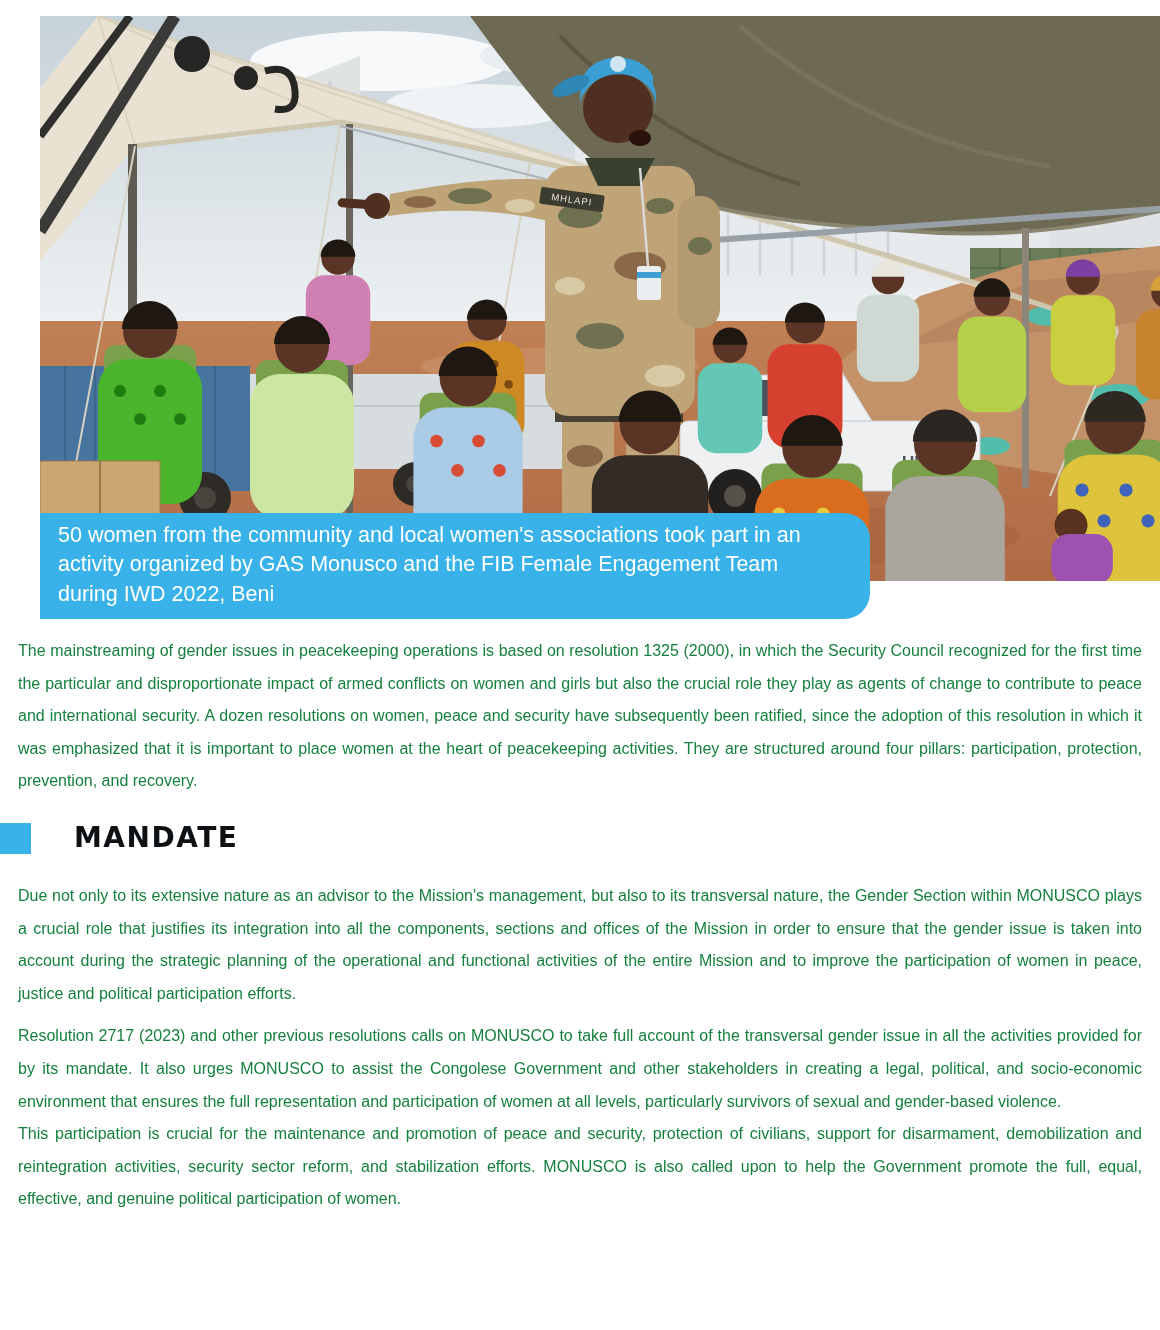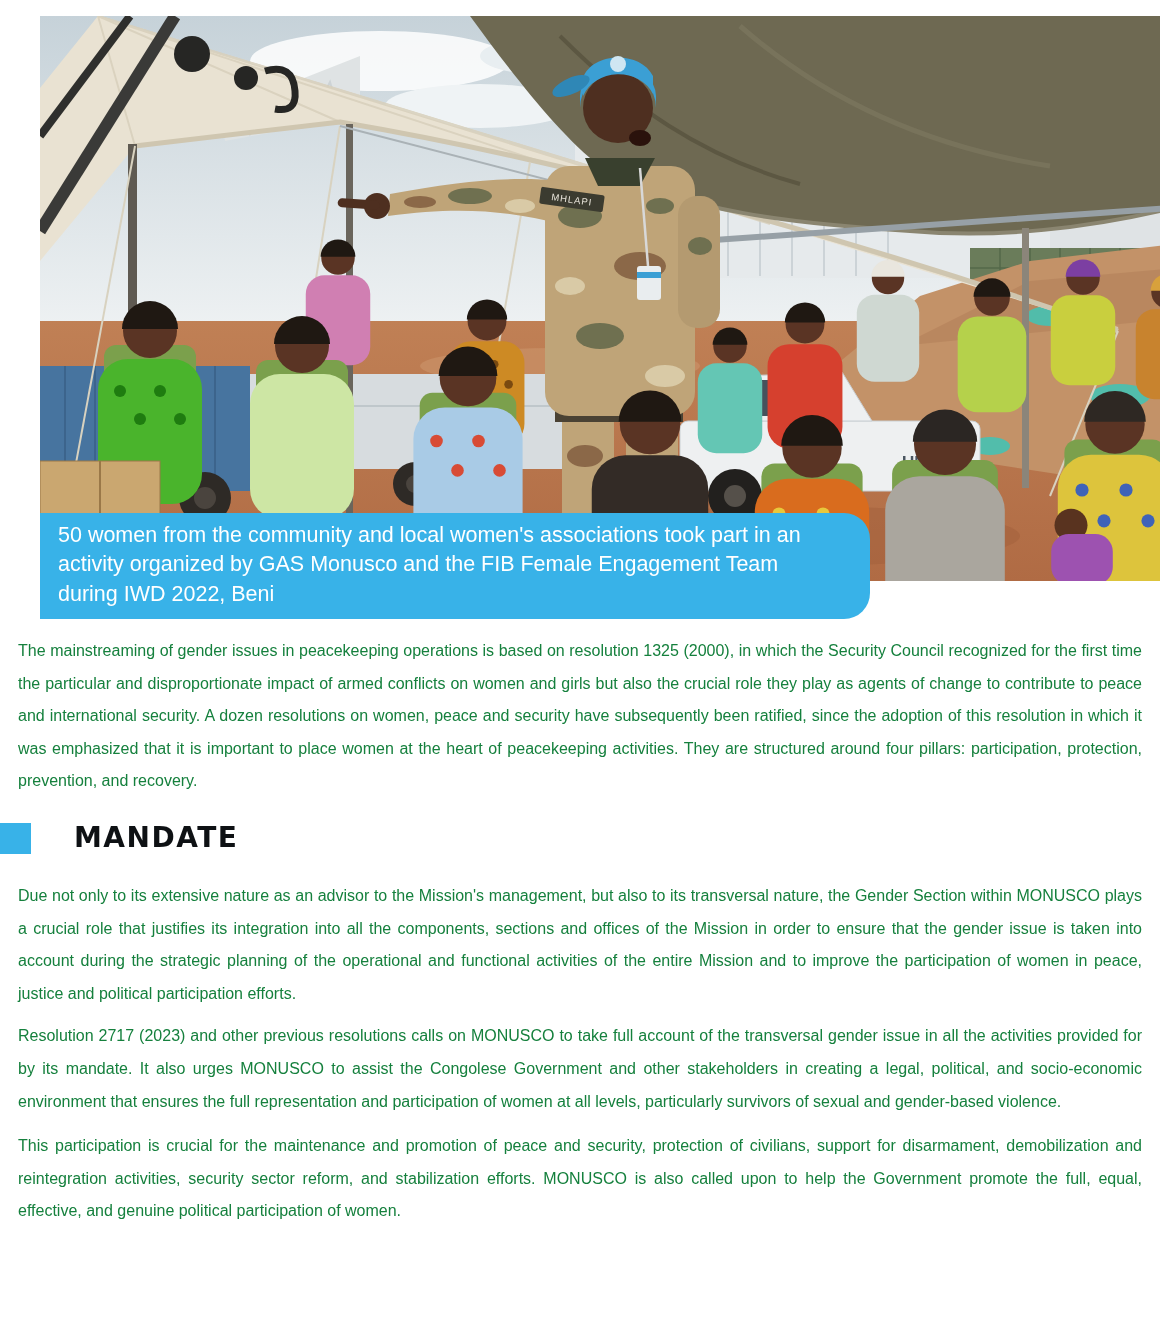--- a/index.html
+++ b/index.html
@@ -12,21 +12,21 @@
   .caption{position:absolute;left:0;bottom:0;width:830px;box-sizing:border-box;
            background:#38b2e8;color:#ffffff;font-size:21.5px;line-height:29.5px;
            padding:8px 30px 10px 18px;border-radius:0 26px 26px 0;}
 
   .content{position:relative;padding:0 18px;}
 
   p.body{position:relative;z-index:1;font-size:16px;line-height:32.6px;
          text-align:justify;margin:0;color:#15803d;}
   #intro{margin:12px 0 22px;}
   #p0{margin-bottom:10px;}
-  #p1{margin-bottom:12px;}
+  #p1{}
   #p2{margin-bottom:0;}
 
   .heading-row{position:relative;z-index:1;display:flex;align-items:flex-end;
                margin:0 0 26px -18px;height:34px;gap:28px;}
   .heading-square{width:31px;height:31px;background:#38b2e8;flex:0 0 auto;}
   h2.heading{font-family:"DejaVu Sans","Liberation Sans",sans-serif;
              font-size:28px;font-weight:800;letter-spacing:1.5px;color:#0e1114;
              margin:0 0 0 15px;}
 </style>
 </head>

